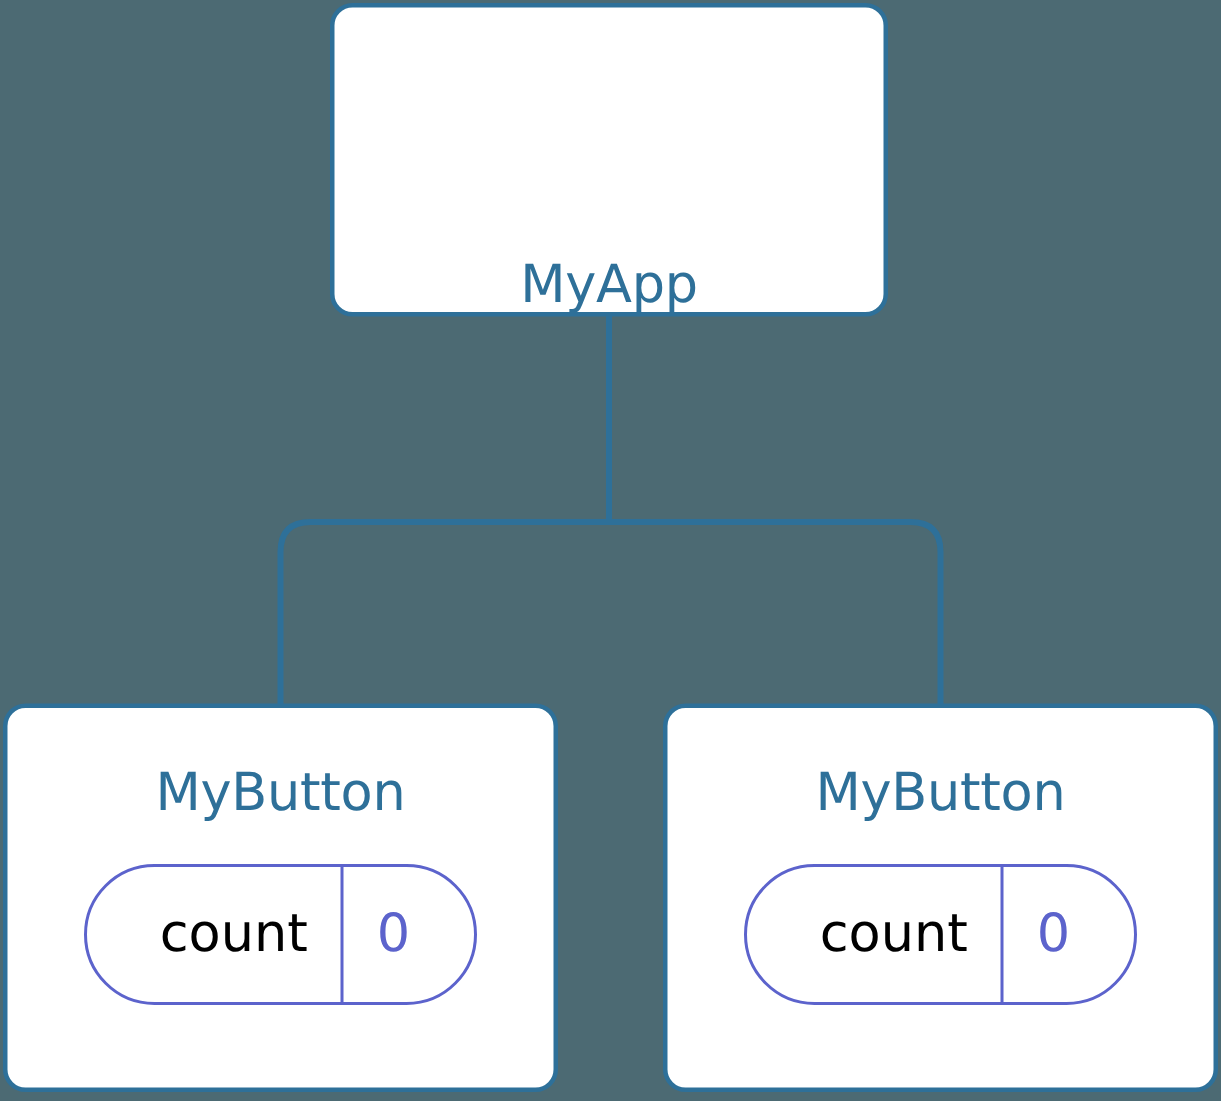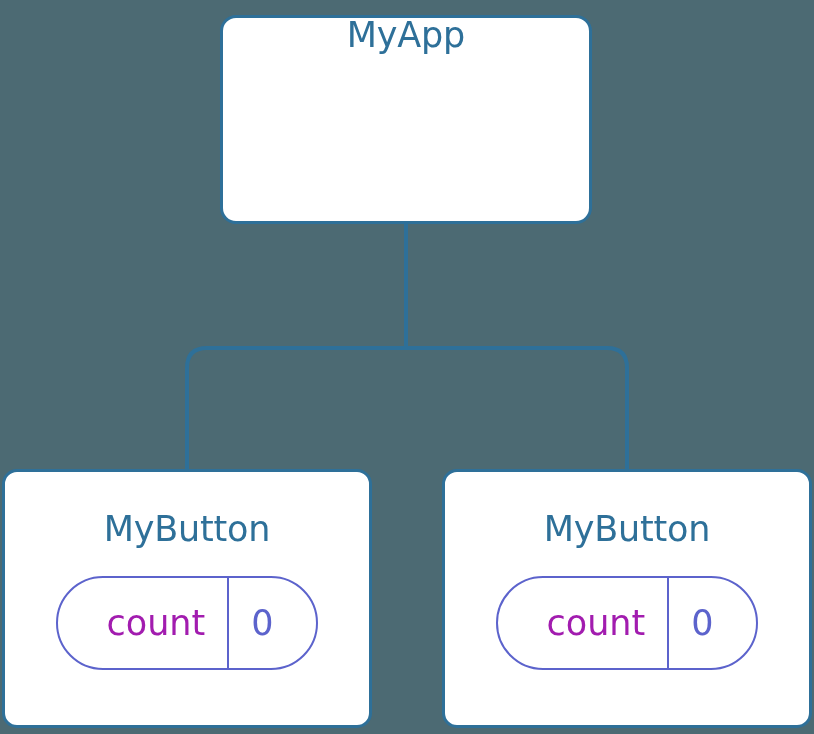--- a/index.html
+++ b/index.html
@@ -43,25 +43,24 @@
     border: 3px solid #2e7099;
     border-radius: 15px;
     box-sizing: border-box;
     display: flex;
     flex-direction: column;
     align-items: center;
   }
 
   #node-myapp {
     left: 220px;
-    top: 15px;
+    top: 2px;
     width: 372px;
     height: 209px;
-    justify-content: flex-start;
-    border-radius: 16px;
+    justify-content: flex-end;
   }
 
   #node-mybutton-left {
     left: 2px;
     top: 469px;
     width: 370px;
     height: 259px;
     padding-top: 40px;
   }
 
@@ -92,21 +91,21 @@
     display: flex;
     align-items: stretch;
     background: #ffffff;
   }
 
   .pill-key {
     display: flex;
     align-items: center;
     justify-content: center;
     padding: 0 22px 0 48px;
-    color: #a21caf;
+    color: #000000;
     font-size: 35px;
     line-height: 1;
     white-space: nowrap;
   }
 
   .pill-divider {
     width: 2px;
     background: #5c63cc;
     flex: none;
   }

